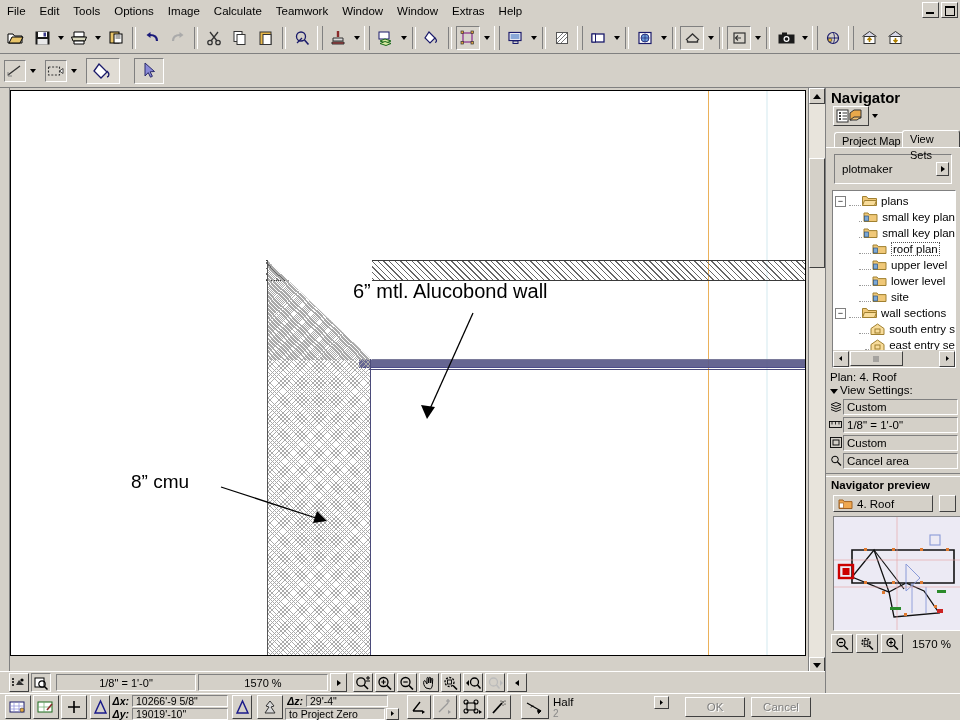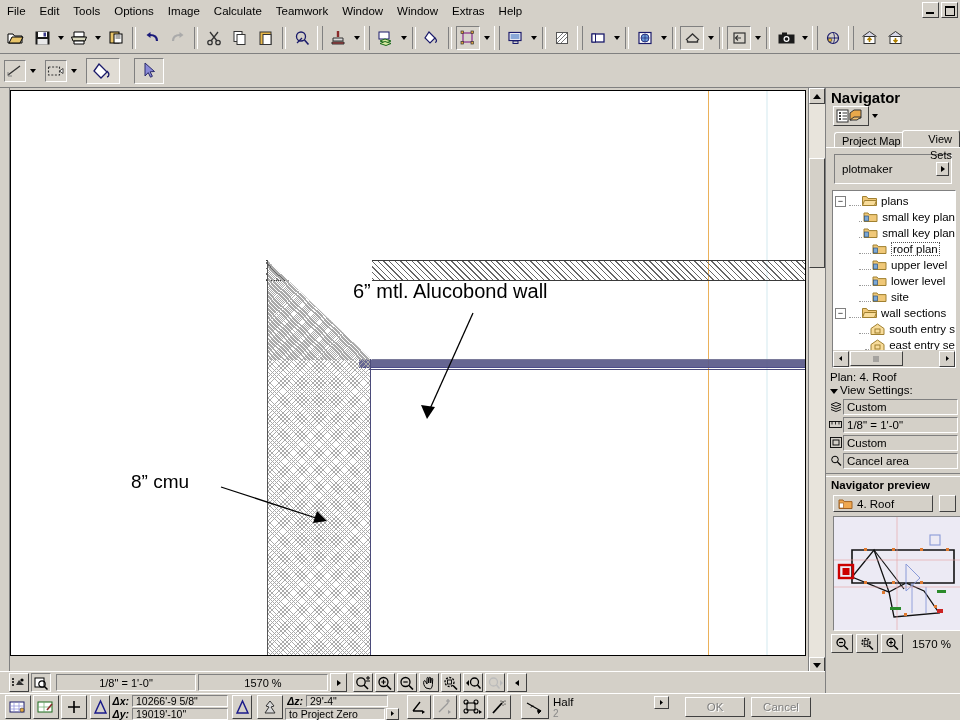--- a/index.html
+++ b/index.html
@@ -189,21 +189,21 @@
     width:36px;height:20px;background:#d4d0c8;
     border:1px solid #fff;border-right-color:#404040;border-bottom-color:#404040;
     display:flex;align-items:center;justify-content:center;box-sizing:border-box;
   }
   .tabs{position:relative;height:18px;margin-left:8px;}
   .tab{
     position:absolute;bottom:0;height:17px;padding:0 7px;
     background:#d4d0c8;
     border:1px solid #fff;border-right-color:#404040;border-bottom:none;
     border-radius:3px 3px 0 0;
-    font-size:11px;line-height:16px;box-sizing:border-box;text-align:right;
+    font-size:11px;line-height:16px;box-sizing:border-box;
   }
   .tab.inactive{background:#c8c4bc;height:15px;}
   .combo{
     margin:5px 8px 0 8px;height:30px;background:#d4d0c8;
     border:1px solid #808080;border-right-color:#fff;border-bottom-color:#fff;
     display:flex;align-items:center;justify-content:space-between;
     padding:0 2px 0 7px;font-size:11.5px;box-sizing:border-box;
   }
   .combo .arw{
     width:13px;height:14px;background:#d4d0c8;

